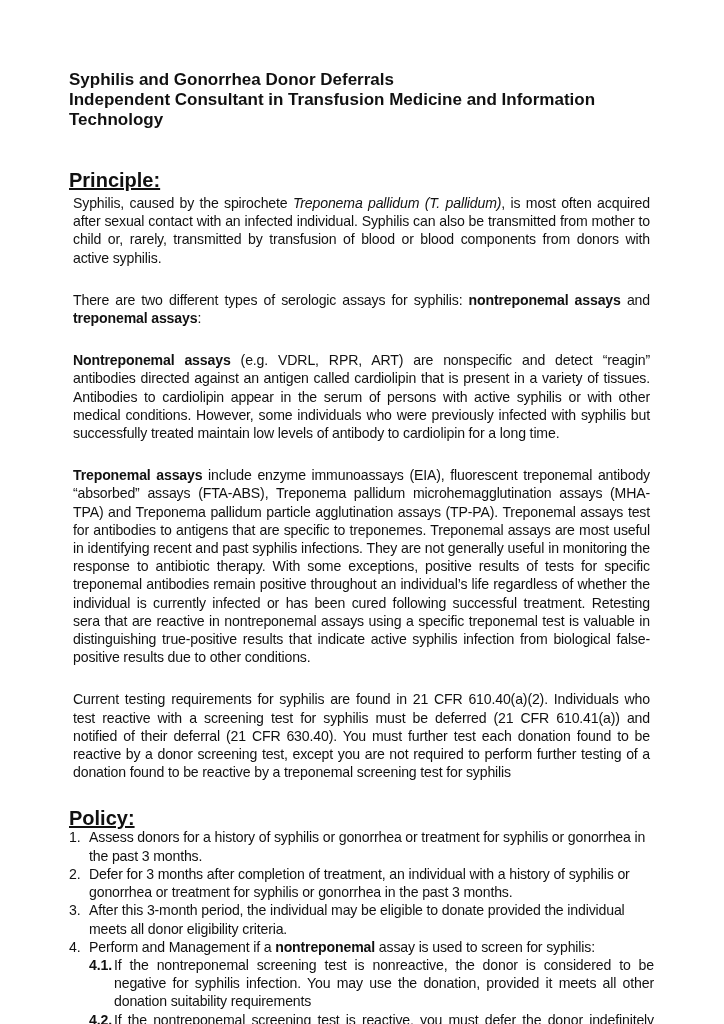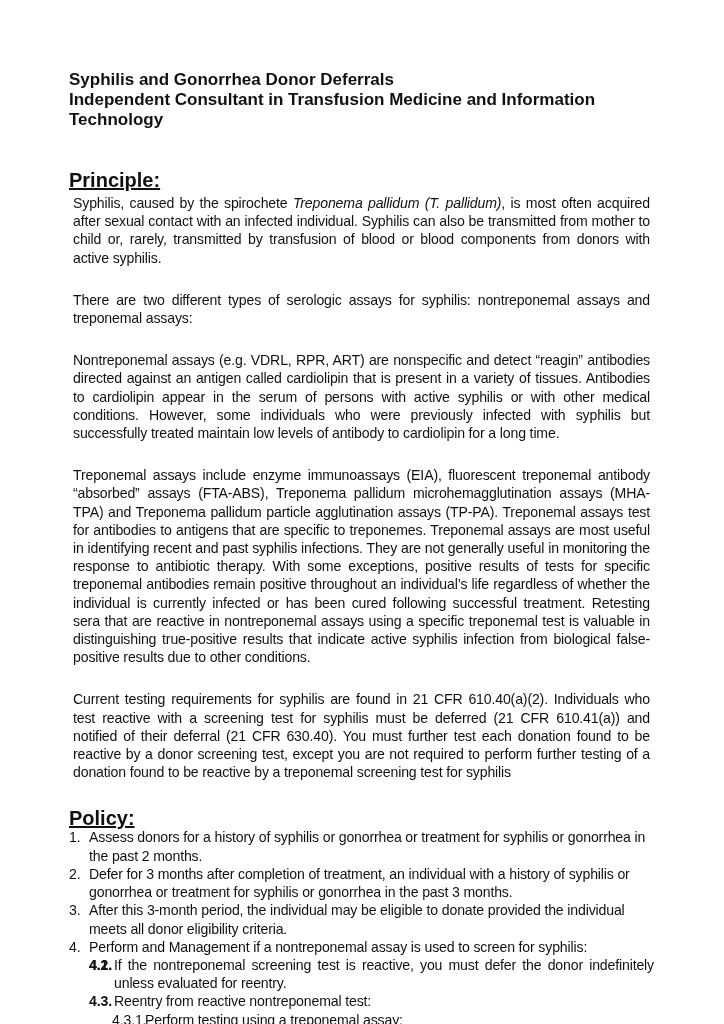--- a/index.html
+++ b/index.html
@@ -8,21 +8,21 @@
     position: absolute; left: 69px; top: 70px; width: 585px;
     font-family: "Liberation Sans", sans-serif; color: #111111;
     font-size: 14.1px; line-height: 18.2px;
   }
   .title-block { font-weight: bold; font-size: 17px; line-height: 20px; }
   .section-head { font-weight: bold; font-size: 20px; line-height: 20px; margin-top: 4px; text-decoration: underline; }
   .para { text-align: justify; margin: 4px; letter-spacing: -0.15px; }
   .gap-lg { height: 36px; }
   .gap-md { height: 16px; }
   .gap-policy { height: 19px; }
-  b { font-weight: normal; }
+  b { font-weight: bold; }
   i { font-style: italic; }
   .list { margin: 0; padding: 0; list-style: none; }
   .li { position: relative; padding-left: 20px; letter-spacing: -0.15px; }
   .li .num { position: absolute; left: 0; top: 0; }
   .sub { position: relative; padding-left: 45px; letter-spacing: -0.15px; text-align: justify; }
   .sub .num { position: absolute; left: 20px; top: 0; font-weight: bold; }
   .subsub { position: relative; padding-left: 76px; letter-spacing: -0.15px; }
   .subsub .num { position: absolute; left: 43px; top: 0; }
 </style>
 </head>
@@ -49,24 +49,24 @@
   <div class="gap-md"></div>
   <p class="para"><b>Treponemal assays</b><span> include enzyme immunoassays (EIA), fluorescent treponemal antibody “absorbed” assays (FTA-ABS), Treponema pallidum microhemagglutination assays (MHA-TPA) and Treponema pallidum particle agglutination assays (TP-PA).  Treponemal assays test for antibodies to antigens that are specific to treponemes.  Treponemal assays are most useful in identifying recent and past syphilis infections.  They are not generally useful in monitoring the response to antibiotic therapy.  With some exceptions, positive results of tests for specific treponemal antibodies remain positive throughout an individual’s life regardless of whether the individual is currently infected or has been cured following successful treatment.  Retesting sera that are reactive in nontreponemal assays using a specific treponemal test is valuable in distinguishing true-positive results that indicate active syphilis infection from biological false-positive results due to other conditions.</span></p>
 
   <div class="gap-md"></div>
   <p class="para">Current testing requirements for syphilis are found in 21 CFR 610.40(a)(2).  Individuals who test reactive with a screening test for syphilis must be deferred (21 CFR 610.41(a)) and notified of their deferral (21 CFR 630.40).  You must further test each donation found to be reactive by a donor screening test, except you are not required to perform further testing of a donation found to be reactive by a treponemal screening test for syphilis</p>
 
   <div class="gap-policy"></div>
   <div class="section-head">Policy:</div>
 
   <div class="list">
-    <div class="li"><span class="num">1.</span><span>Assess donors for a history of syphilis or gonorrhea or treatment for syphilis or gonorrhea in the past 2 months.</span></div>
+    <div class="li"><span class="num">1.</span><span>Assess donors for a history of syphilis or gonorrhea or treatment for syphilis or gonorrhea in the past 3 months.</span></div>
     <div class="li"><span class="num">2.</span><span>Defer for 3 months after completion of treatment, an individual with a history of syphilis or gonorrhea or treatment for syphilis or gonorrhea in the past 3 months.</span></div>
     <div class="li"><span class="num">3.</span><span>After this 3-month period, the individual may be eligible to donate provided the individual meets all donor eligibility criteria.</span></div>
     <div class="li"><span class="num">4.</span><span>Perform and Management if a </span><b>nontreponemal</b><span> assay is used to screen for syphilis:</span></div>
 
-    <div class="sub"><span class="num">4.1.</span></div>
+    <div class="sub"><span class="num">4.1.</span><span>If the nontreponemal screening test is nonreactive, the donor is considered to be negative for syphilis infection.  You may use the donation, provided it meets all other donation suitability requirements</span></div>
     <div class="sub"><span class="num">4.2.</span><span>If the nontreponemal screening test is reactive, you must defer the donor indefinitely unless evaluated for reentry.</span></div>
     <div class="sub"><span class="num">4.3.</span><span>Reentry from reactive </span><b>nontreponemal</b><span> test:</span></div>
 
     <div class="subsub"><span class="num">4.3.1.</span><span>Perform testing using a treponemal assay:</span></div>
   </div>
 </div>
 
 </body></html>

